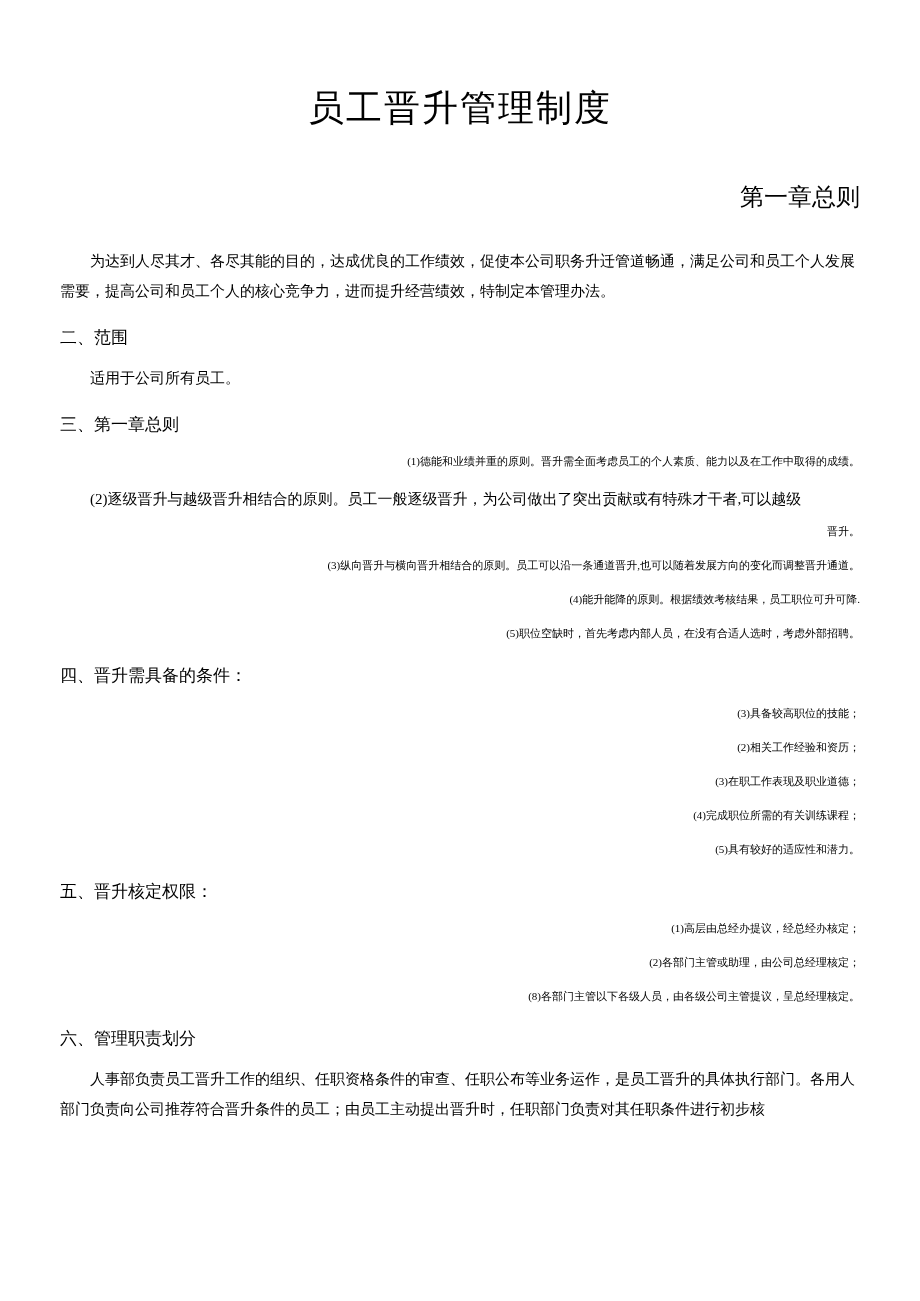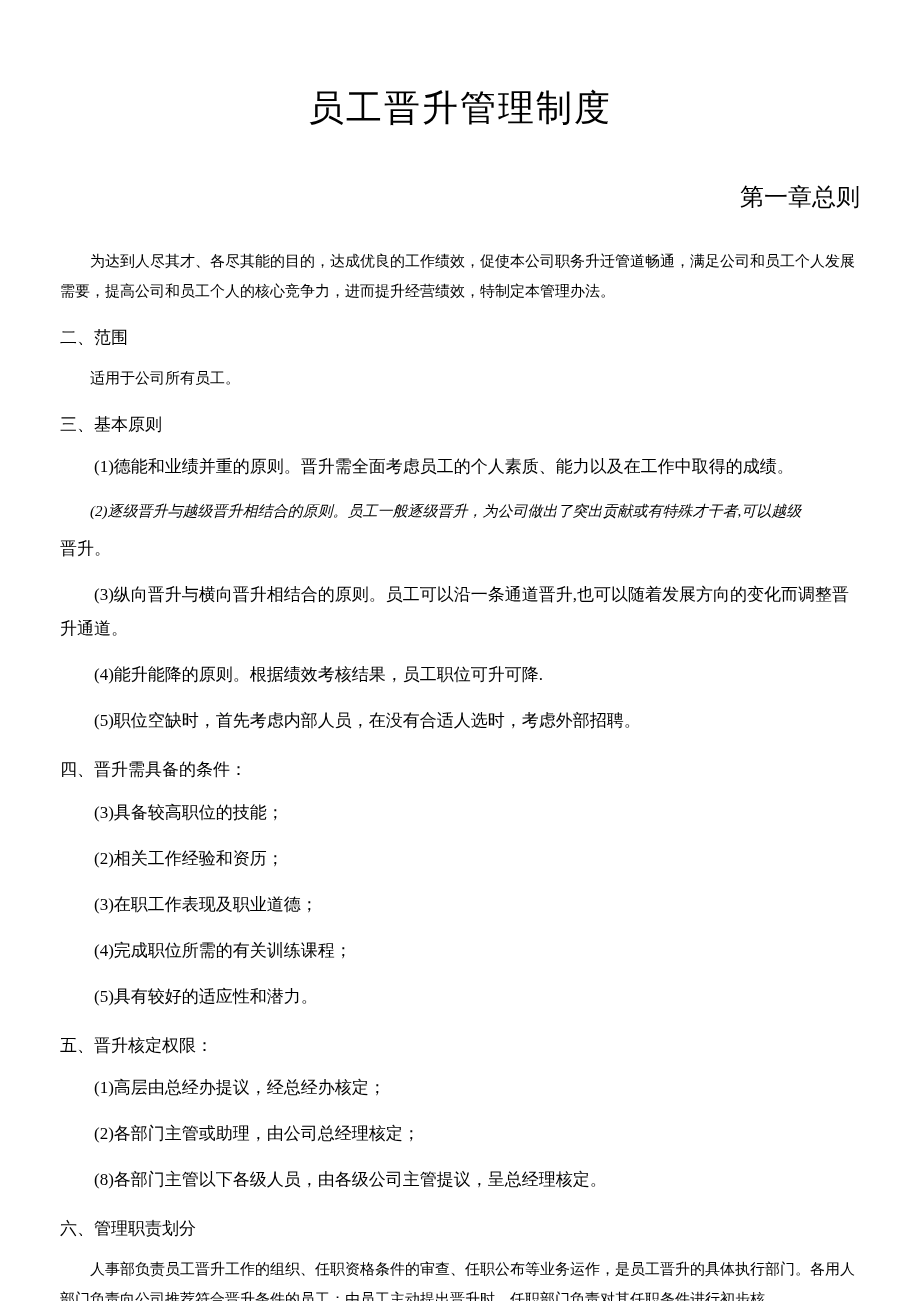--- a/index.html
+++ b/index.html
@@ -35,31 +35,31 @@
       margin-bottom: 12px;
       font-weight: normal;
     }
     .body-text {
       font-size: 15px;
       text-indent: 2em;
       margin-bottom: 8px;
       line-height: 2;
     }
     .list-item {
-      font-size: 17px;
+      font-size: 11px;
       text-indent: 2em;
       margin-bottom: 12px;
       line-height: 2;
+      text-align: right;
     }
     .list-item-tight {
       font-size: 15px;
       text-indent: 2em;
       margin-bottom: 6px;
       line-height: 2;
-      font-style: italic;
     }
     .no-indent {
       text-indent: 0;
     }
   </style>
 </head>
 <body>
 
 <h1 class="doc-title">员工晋升管理制度</h1>
 
@@ -68,21 +68,21 @@
 <div>
   <p class="body-text">为达到人尽其才、各尽其能的目的，达成优良的工作绩效，促使本公司职务升迁管道畅通，满足公司和员工个人发展需要，提高公司和员工个人的核心竞争力，进而提升经营绩效，特制定本管理办法。</p>
 </div>
 
 <div>
   <h3 class="section-heading">二、范围</h3>
   <p class="body-text">适用于公司所有员工。</p>
 </div>
 
 <div>
-  <h3 class="section-heading">三、基本原则</h3>
+  <h3 class="section-heading">三、第一章总则</h3>
   <p class="list-item">(1)德能和业绩并重的原则。晋升需全面考虑员工的个人素质、能力以及在工作中取得的成绩。</p>
   <p class="list-item-tight">(2)逐级晋升与越级晋升相结合的原则。员工一般逐级晋升，为公司做出了突出贡献或有特殊才干者,可以越级</p>
   <p class="list-item no-indent">晋升。</p>
   <p class="list-item">(3)纵向晋升与横向晋升相结合的原则。员工可以沿一条通道晋升,也可以随着发展方向的变化而调整晋升通道。</p>
   <p class="list-item">(4)能升能降的原则。根据绩效考核结果，员工职位可升可降.</p>
   <p class="list-item">(5)职位空缺时，首先考虑内部人员，在没有合适人选时，考虑外部招聘。</p>
 </div>
 
 <div>
   <h3 class="section-heading">四、晋升需具备的条件：</h3>

